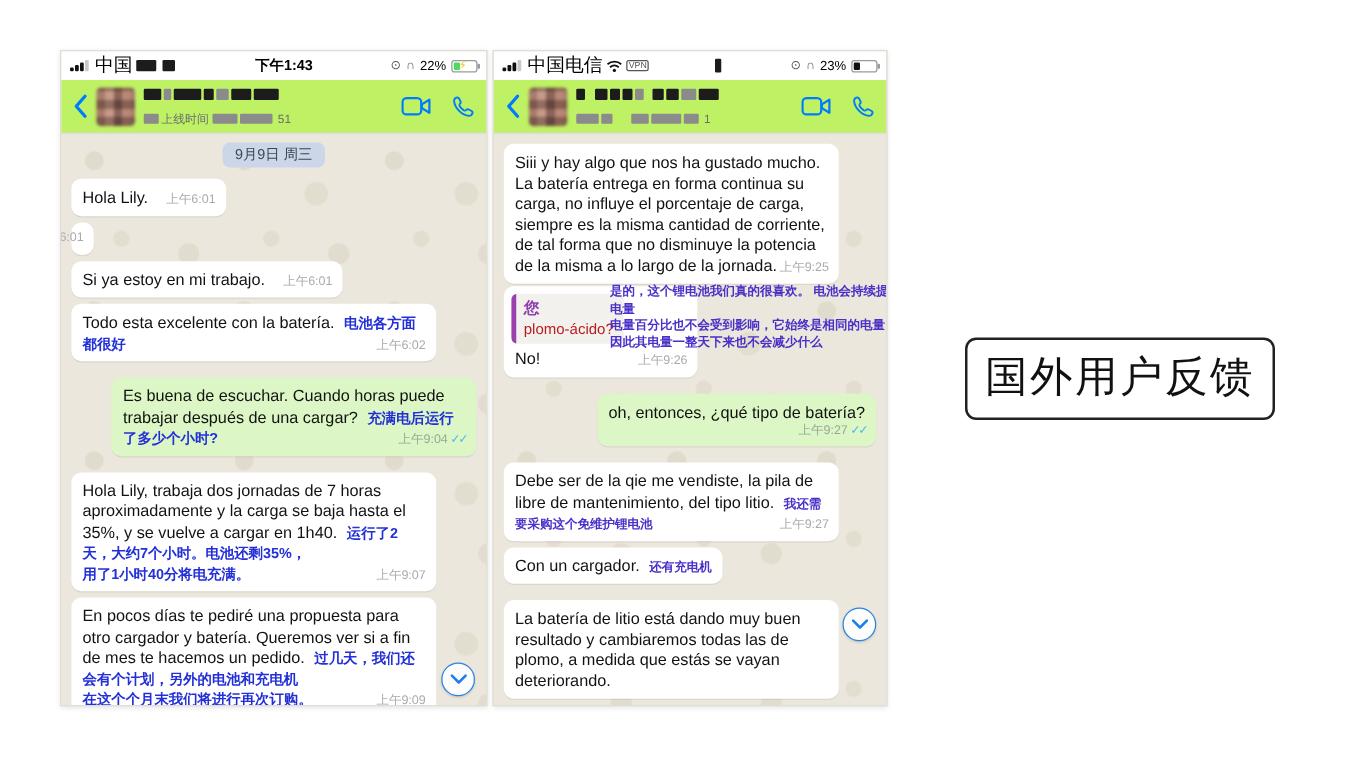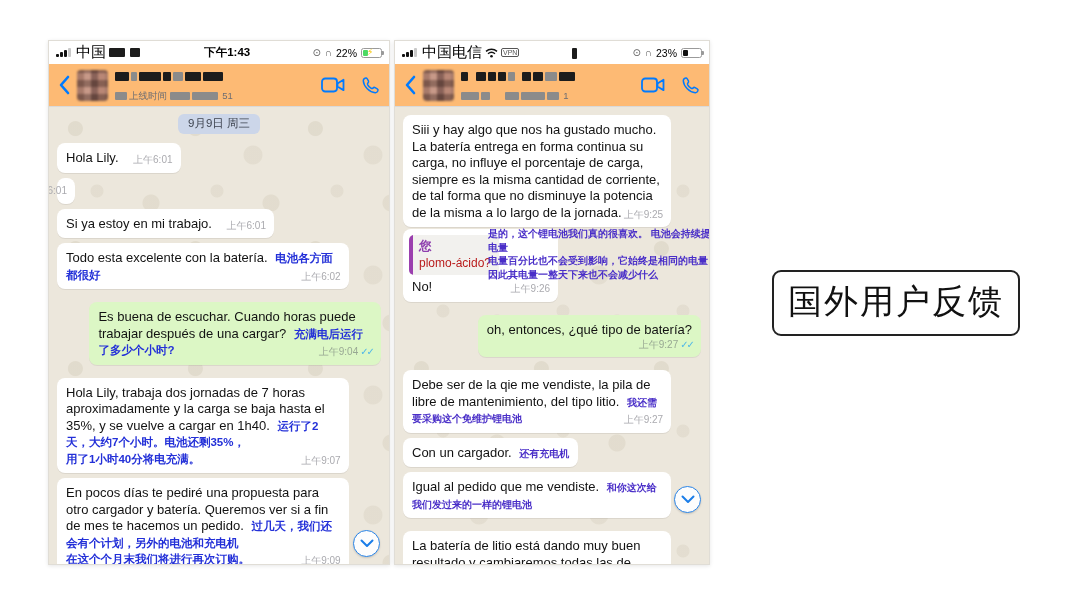--- a/index.html
+++ b/index.html
@@ -31,21 +31,21 @@
   .battpct { font-size:10.5px; }
   .batt { position:relative; width:21px; height:10px; border:1px solid #9a9a9a;
     border-radius:2.5px; }
   .batt::after { content:""; position:absolute; right:-3px; top:2.5px; width:2px;
     height:4px; background:#9a9a9a; border-radius:0 1px 1px 0; }
   .batt .fill { position:absolute; left:1px; top:1px; bottom:1px; border-radius:1px; }
   .batt .bolt { position:absolute; left:5px; top:-2px; font-size:9px; color:#f5c400;
     text-shadow:0 0 1px #fff; }
 
   
-  .appbar { height:43px; background:#fdba74; border-bottom:1px solid #d9d9d9;
+  .appbar { height:43px; background:#bef264; border-bottom:1px solid #d9d9d9;
     display:flex; align-items:center; padding:0 9px; gap:7px; flex:0 0 auto; }
   .backchev { flex:0 0 auto; }
   .avatar { width:31px; height:31px; border-radius:4px; flex:0 0 auto;
     background:
       repeating-linear-gradient(90deg,#a87e6f 0 7px,#c79d8d 7px 14px,#8a655c 14px 21px,#b98b7a 21px 28px),
       repeating-linear-gradient(0deg, rgba(60,30,20,.35) 0 7px, rgba(255,230,220,.25) 7px 14px);
     background-blend-mode:multiply; filter:blur(1.2px); }
   .who { flex:1; min-width:0; }
   .who .nline { margin-bottom:4px; white-space:nowrap; overflow:hidden; }
   .who .sline { font-size:9.5px; color:#6d6d72; white-space:nowrap; overflow:hidden; }
@@ -329,26 +329,20 @@
       </div>
         </div>
 
       <div class="row in">
           <div class="msg">
         <span>Con un cargador.</span>
         <span class="anno">还有充电机</span>
       </div>
         </div>
 
-      <div class="row in">
-          <div class="msg">
-        <span>Igual al pedido que me vendiste.</span>
-        <span class="anno">和你这次给我们发过来的一样的锂电池</span>
-      </div>
-        </div>
 
       <div class="row in gap">
           <div class="msg">
         <span>La batería de litio está dando muy buen resultado y cambiaremos todas las de plomo, a medida que estás se vayan deteriorando.</span>
         
         
       </div>
         </div>
 
     </div>

